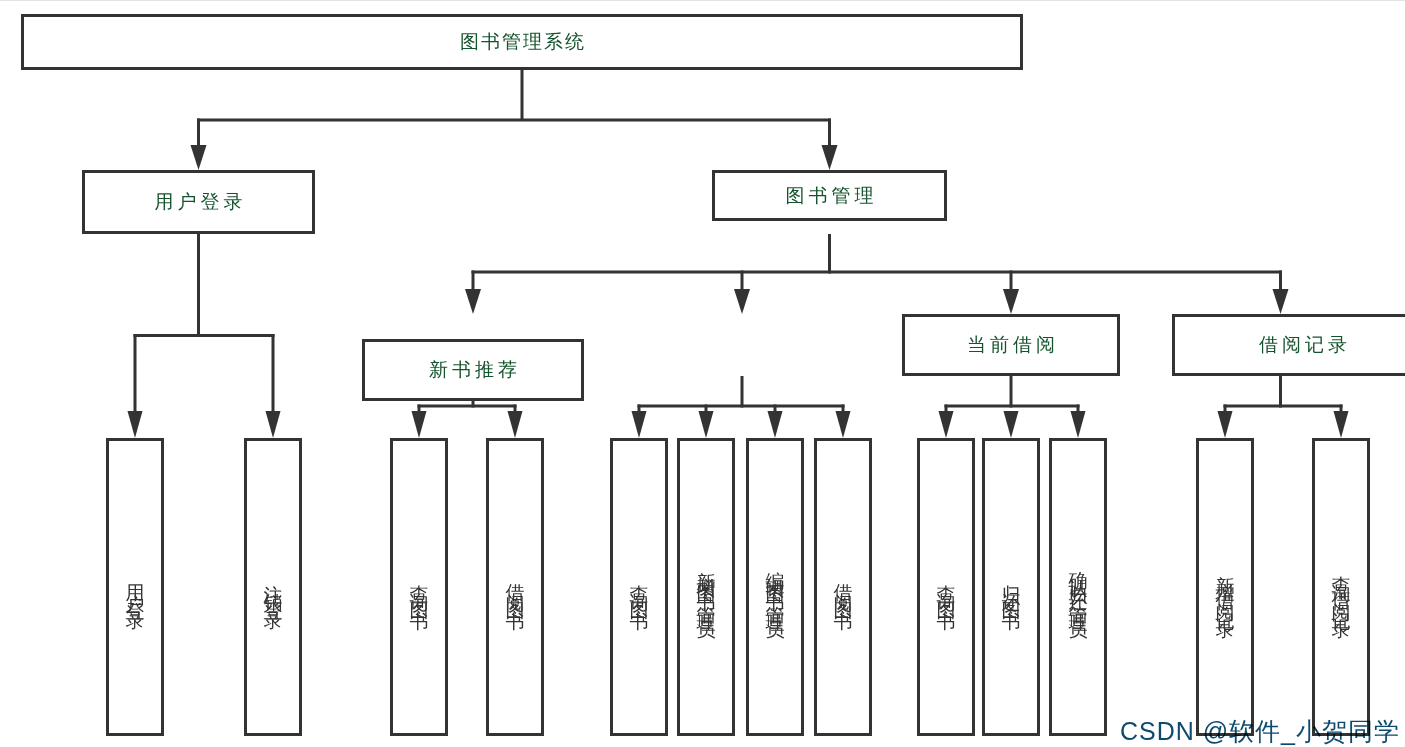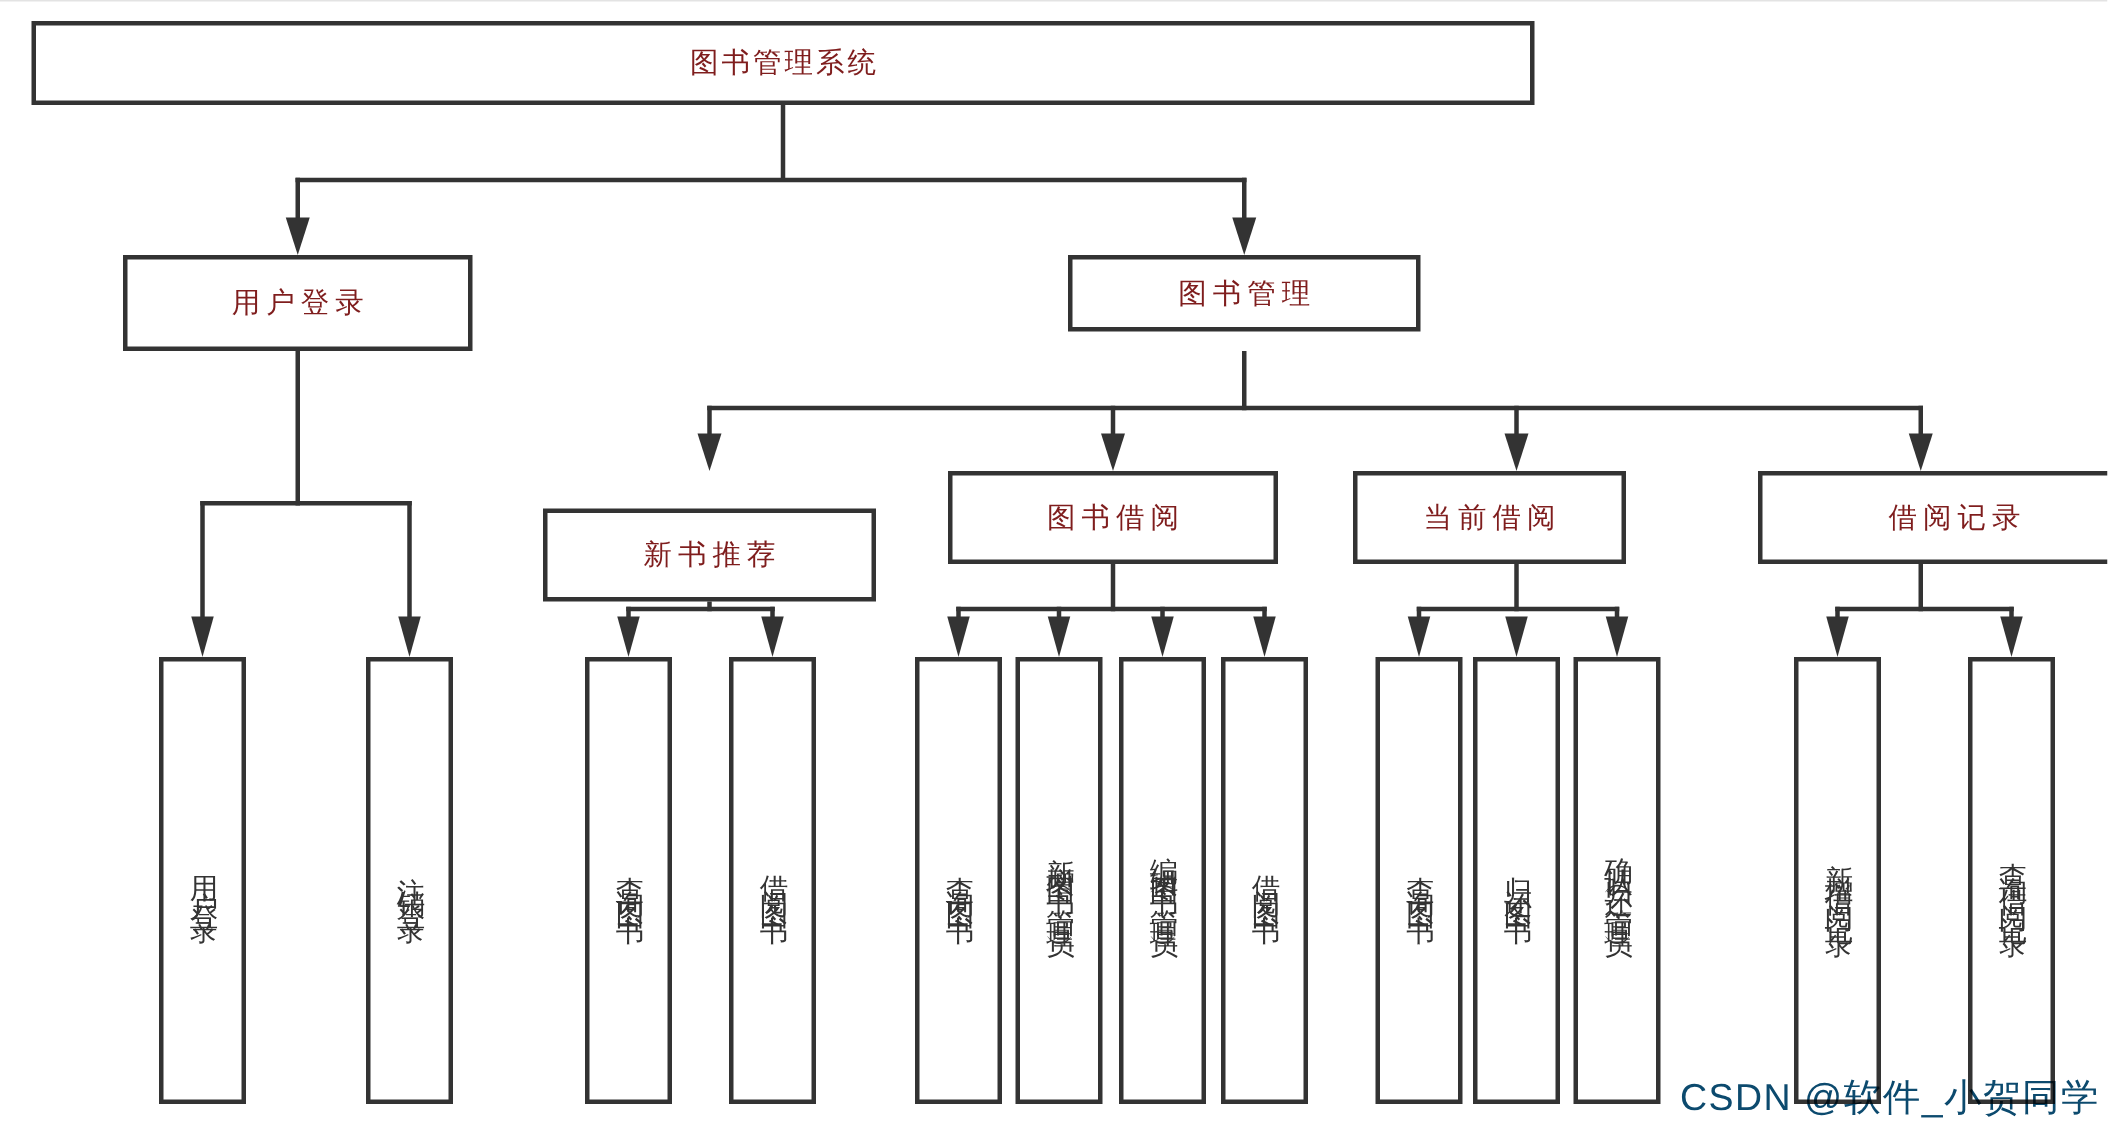--- a/index.html
+++ b/index.html
@@ -14,21 +14,21 @@
   .connectors{position:absolute;left:0;top:0;z-index:1;}
   .box{
     position:absolute;
     box-sizing:border-box;
     background:#ffffff;
     border:3px solid #333333;
     display:flex;align-items:center;justify-content:center;
     z-index:2;
   }
   .box span{
-    color:#7f1d1d;
+    color:#14532d;
     font-size:19px;
     letter-spacing:4px;
     white-space:nowrap;
     text-indent:4px;
   }
   .box.root span{letter-spacing:2px;text-indent:2px;}
   .leaf{
     position:absolute;
     top:437px;height:298px;width:58px;
     box-sizing:border-box;
@@ -133,24 +133,21 @@
   <div class="box" style="left:82px;top:169px;width:233px;height:64px;">
     <span>用户登录</span>
   </div>
   <div class="box" style="left:712px;top:169px;width:235px;height:51px;">
     <span>图书管理</span>
   </div>
 
   <div class="box" style="left:362px;top:313px;width:222px;height:62px;margin-top:25px;">
     <span>新书推荐</span>
   </div>
-  <div class="box" style="left:632px;top:313px;width:220px;height:62px;">
-    <span>图书借阅</span>
-  </div>
-  <div class="box" style="left:902px;top:313px;width:182px;height:62px;">
+  <div class="box" style="left:902px;top:313px;width:218px;height:62px;">
     <span>当前借阅</span>
   </div>
   <div class="box" style="left:1172px;top:313px;width:262px;height:62px;">
     <span>借阅记录</span>
   </div>
 
   <div class="leaf" style="left:106px;">
     <span>用户登录</span>
   </div>
   <div class="leaf" style="left:244px;">

